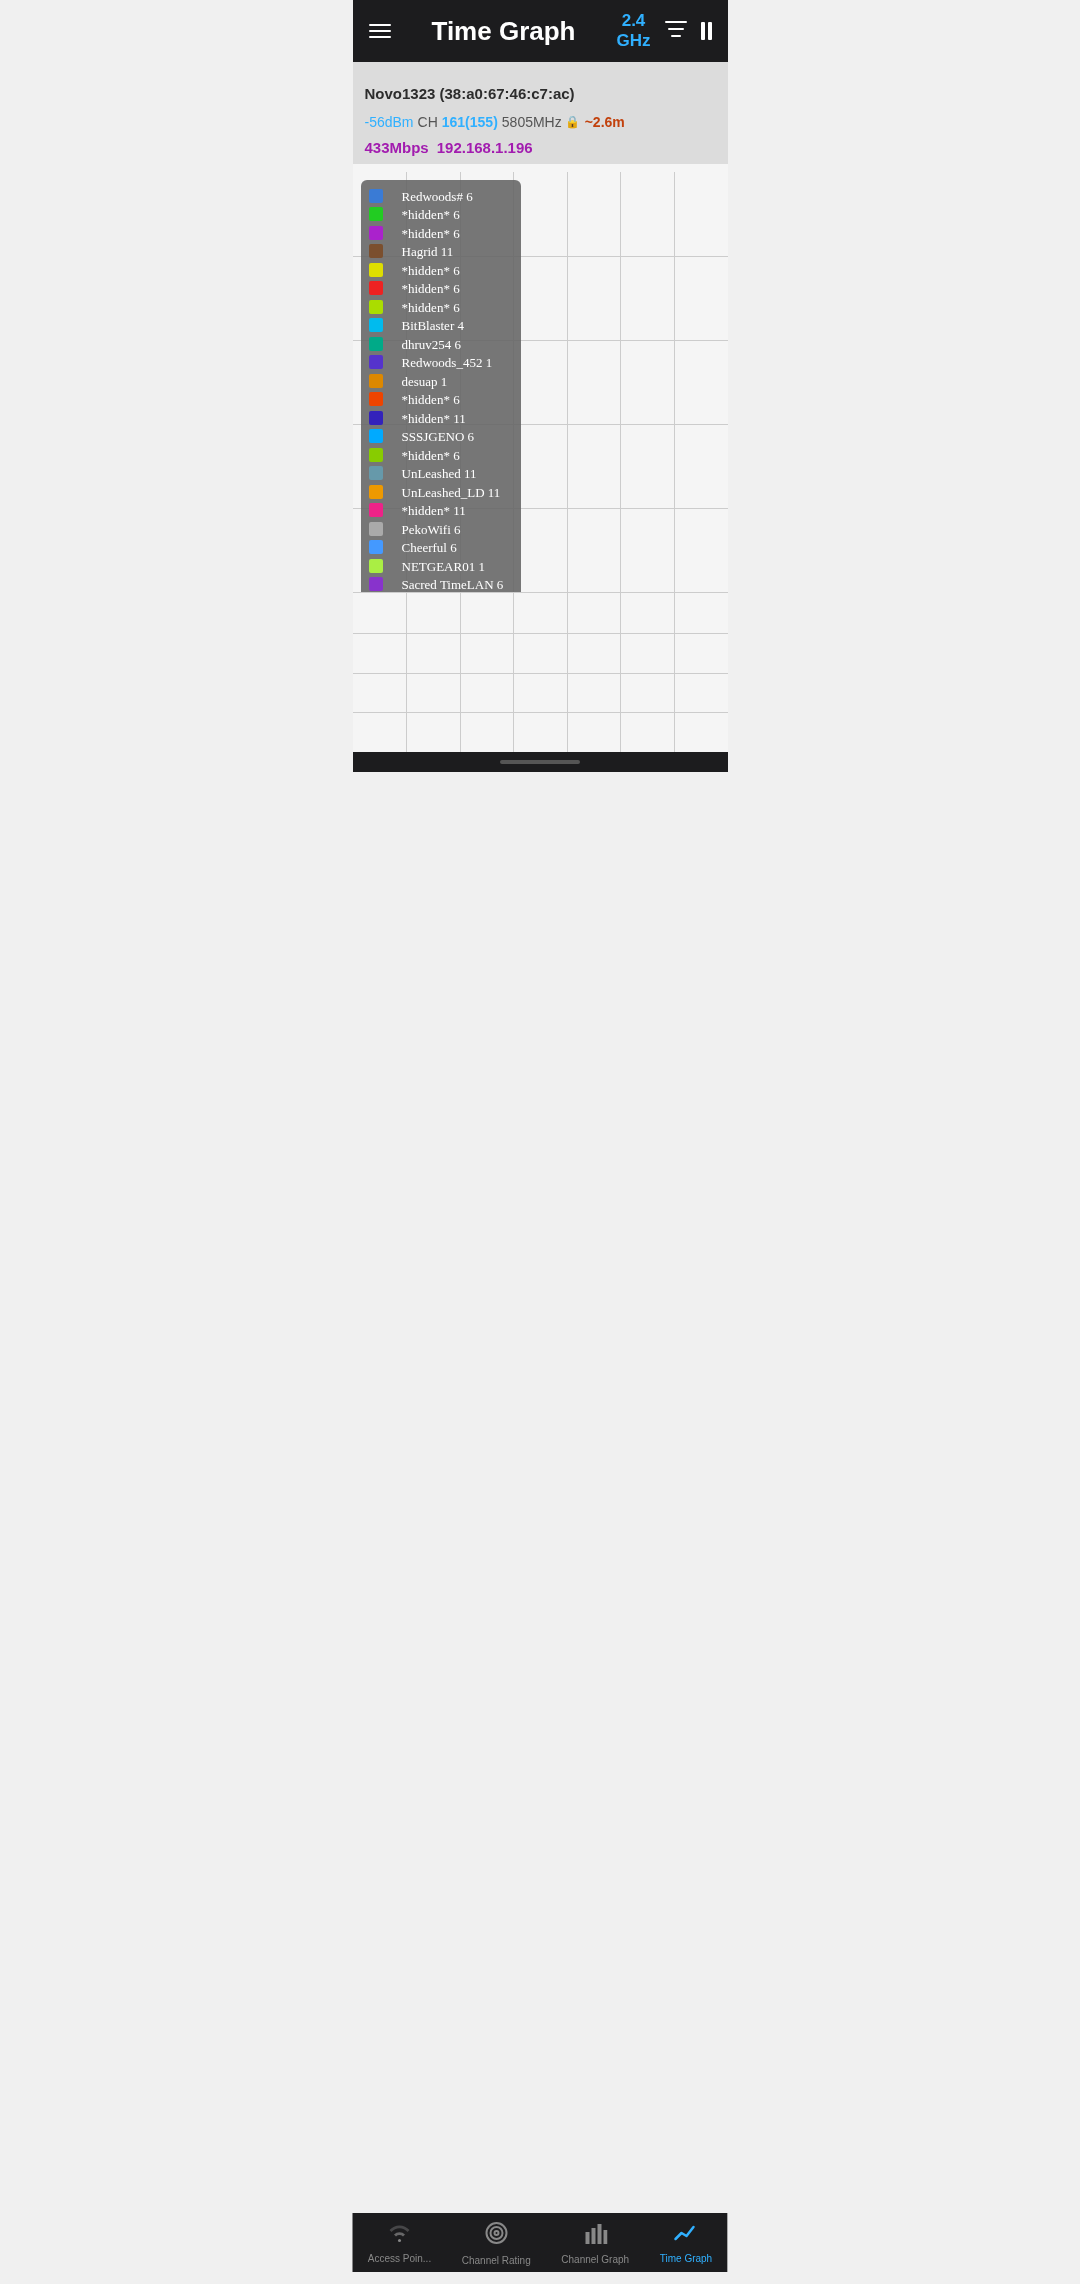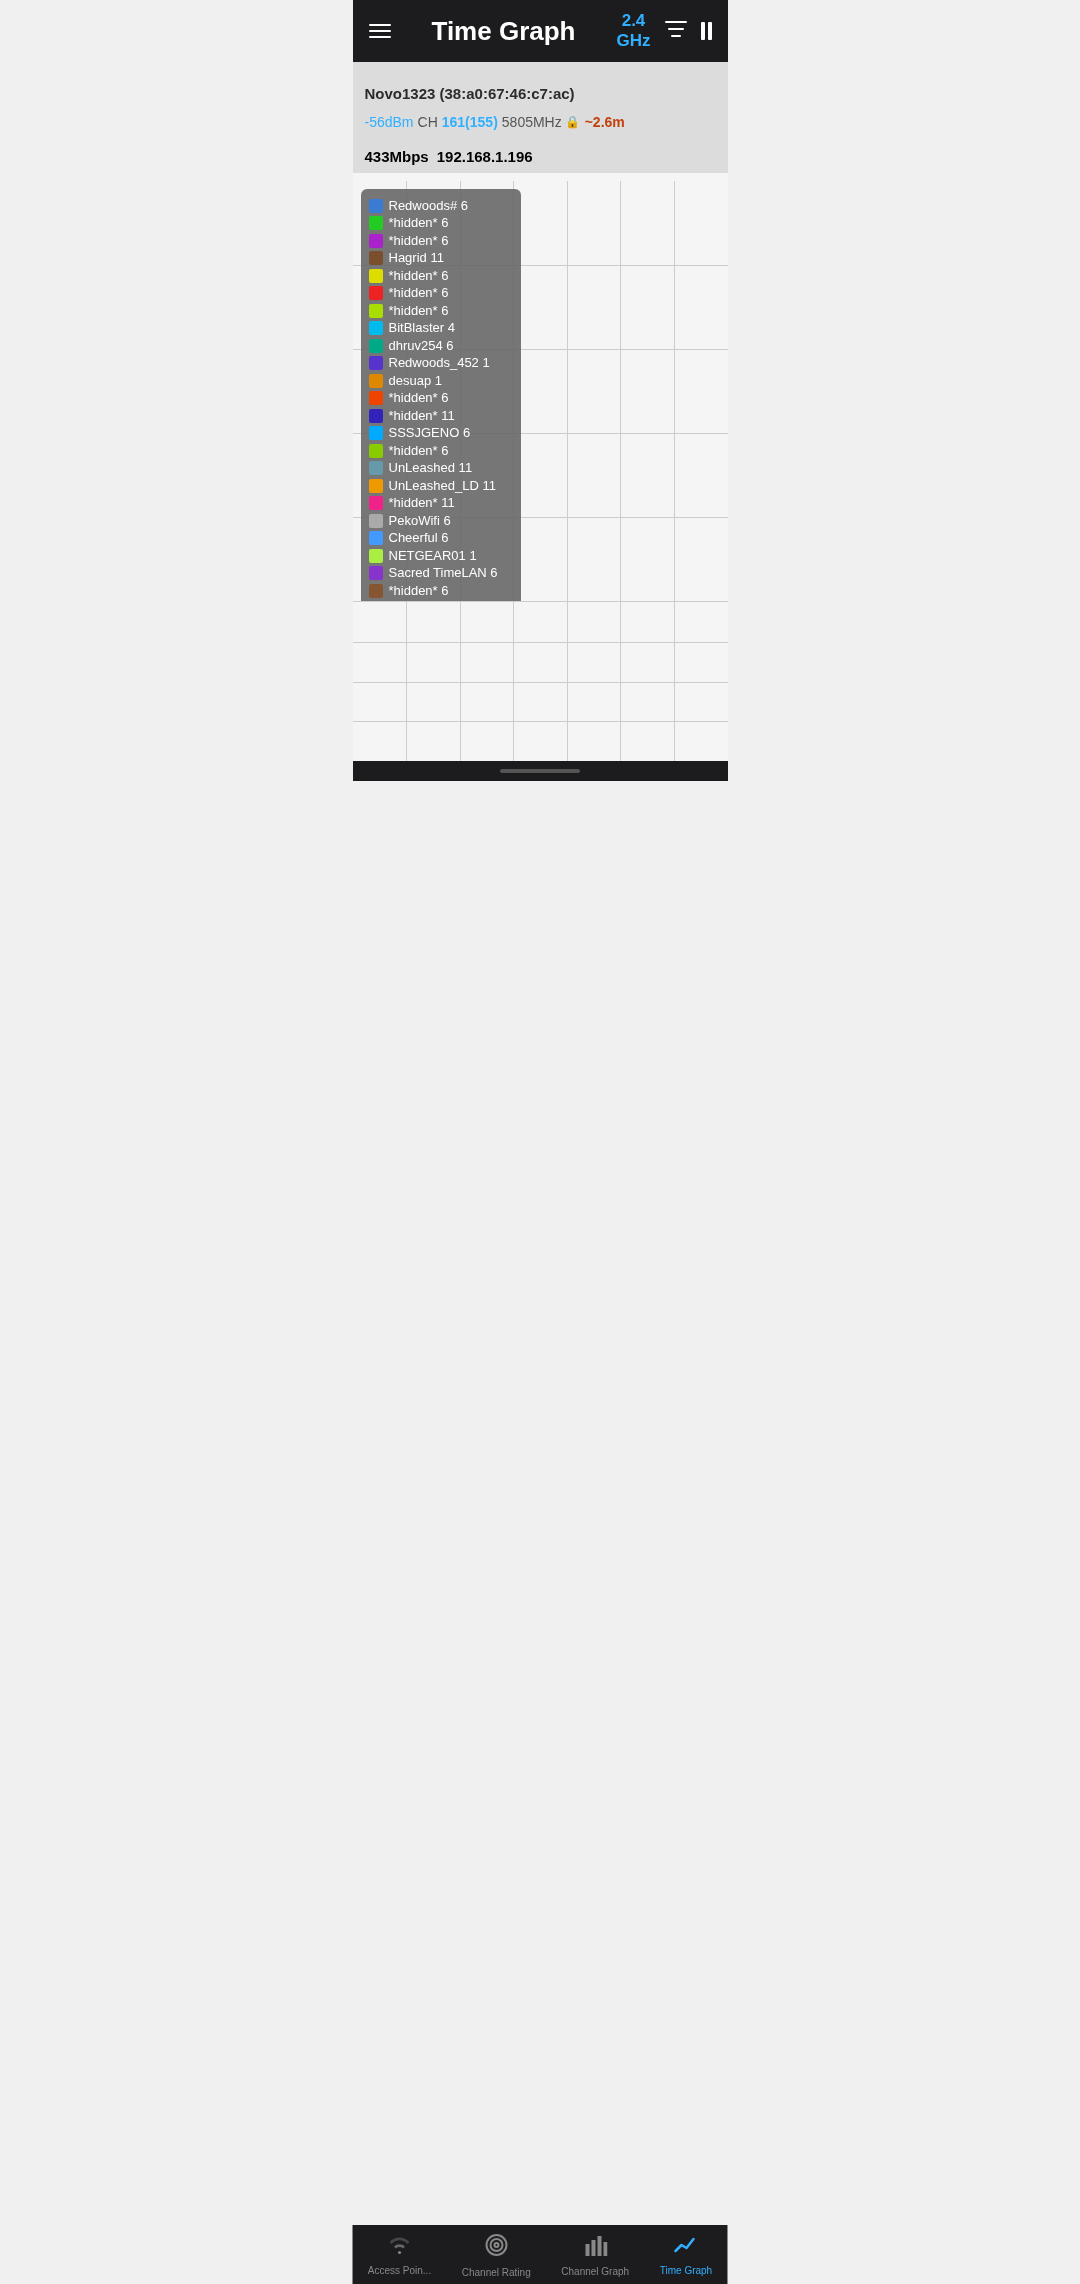--- a/index.html
+++ b/index.html
@@ -93,21 +93,21 @@
       align-items: center;
       margin-top: 12px;
       font-size: 14px;
     }
     .info-dbm { color: #30b0ff; font-weight: 500; }
     .info-label { color: #555; }
     .info-channel { color: #30b0ff; font-weight: 600; }
     .info-mhz { color: #555; }
     .info-lock { color: #888; font-size: 12px; }
     .info-time { color: #c2410c; font-weight: 600; }
-    .info-speed { color: #000000; font-weight: 600; font-size: 15px; margin-top: 16px; display: block; }
+    .info-speed { color: #a21caf; font-weight: 600; font-size: 15px; margin-top: 7px; display: block; }
 
     
     .chart-area {
       background: #f5f5f5;
       padding: 8px 0 0 0;
       position: relative;
       flex: 1;
     }
     .chart-container {
       display: flex;
@@ -124,23 +124,24 @@
       border-radius: 6px;
       padding: 6px 8px;
       position: absolute;
       left: 8px;
       top: 8px;
       z-index: 10;
       min-width: 160px;
     }
     .legend-item {
       display: flex;
-      align-items: flex-end;
-      gap: 6px;
+      align-items: flex-start;
+      gap: 19px;
       margin: 2.5px 0;
+      font-family: Liberation Serif, serif;
     }
     .legend-color {
       width: 14px;
       height: 14px;
       border-radius: 2px;
       flex-shrink: 0;
     }
     .legend-label {
       color: white;
       font-size: 13px;
@@ -179,21 +180,21 @@
     }
 
     
     .bottom-nav {
       background: #1c1c1e;
       display: flex;
       align-items: center;
       justify-content: space-around;
       padding: 8px 0 6px 0;
       position: fixed;
-      bottom: 0;
+      bottom: 12px;
       left: 50%;
       transform: translateX(-50%);
       width: 375px;
     }
     .nav-item {
       display: flex;
       flex-direction: column;
       align-items: center;
       gap: 4px;
       cursor: pointer;

